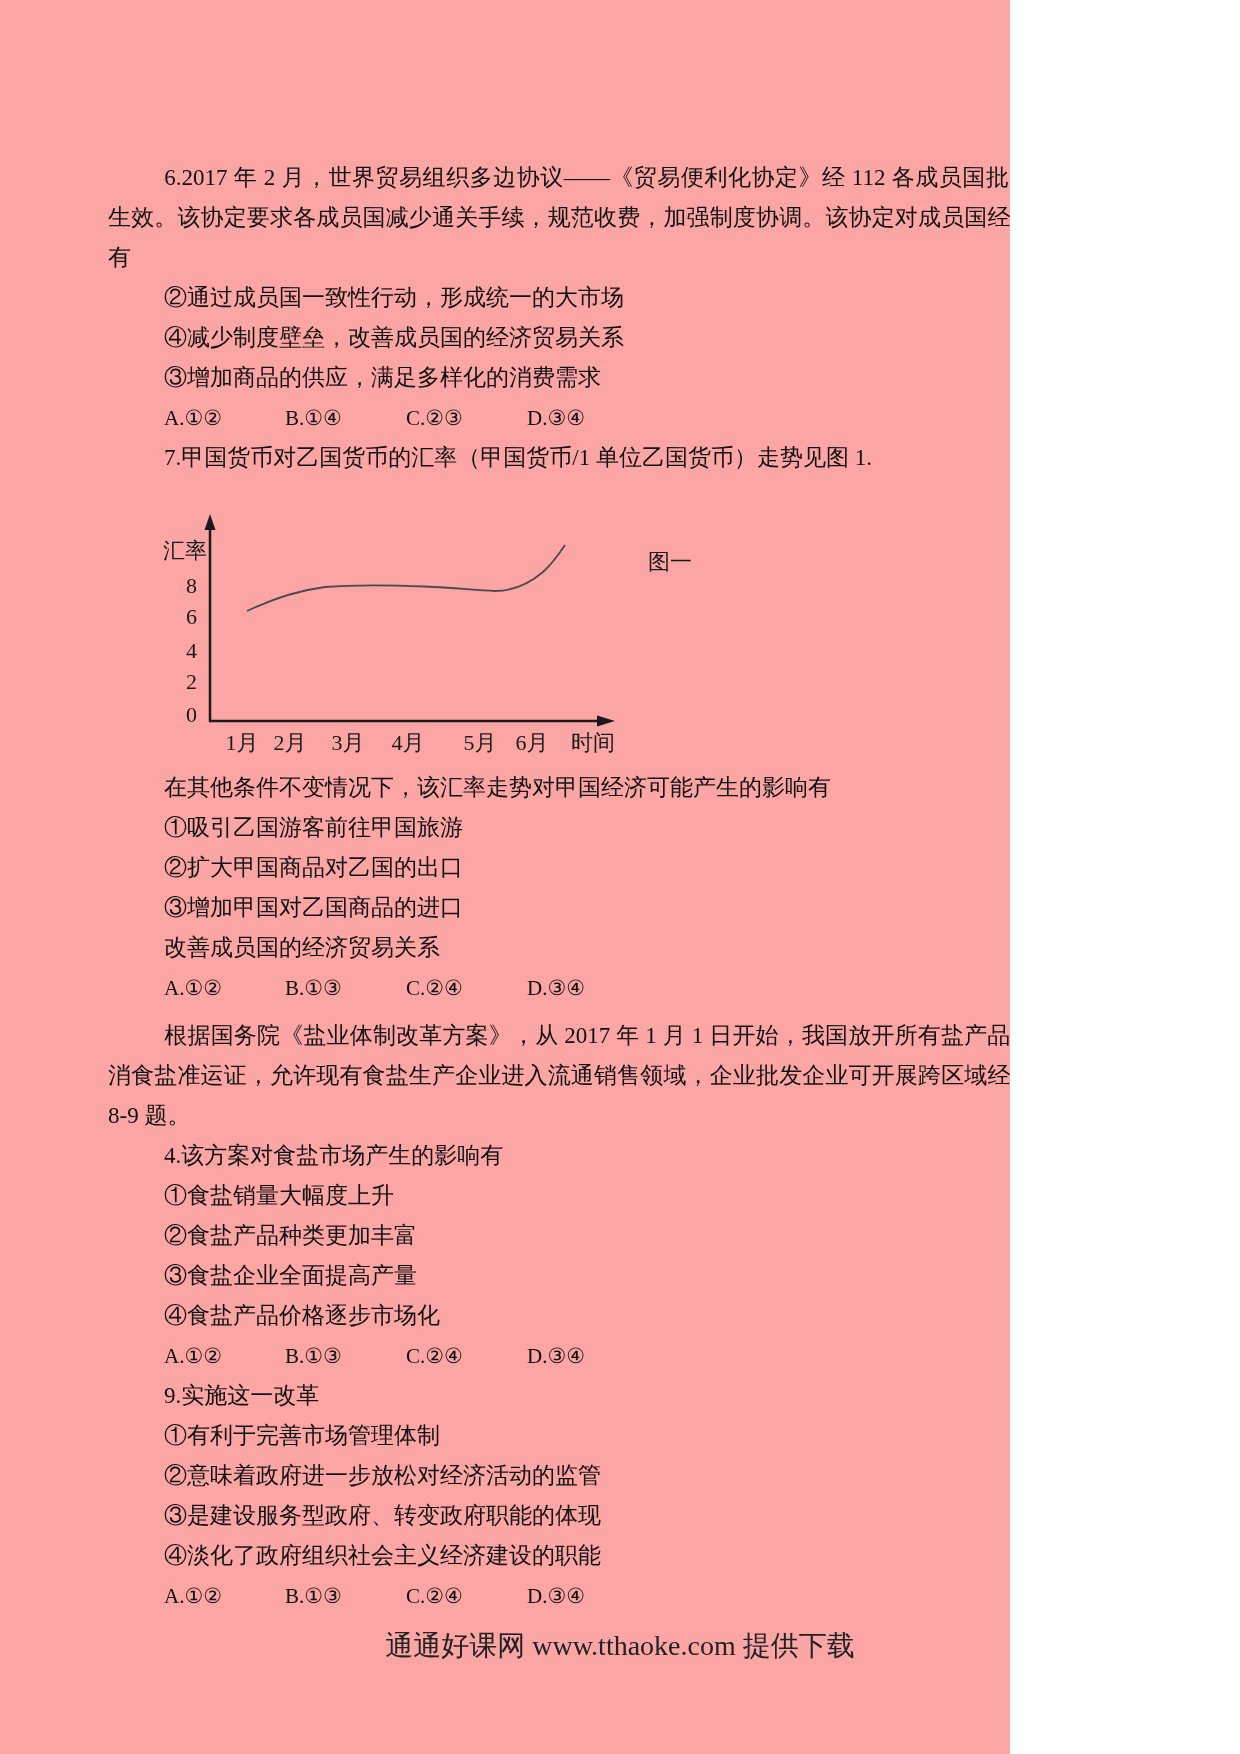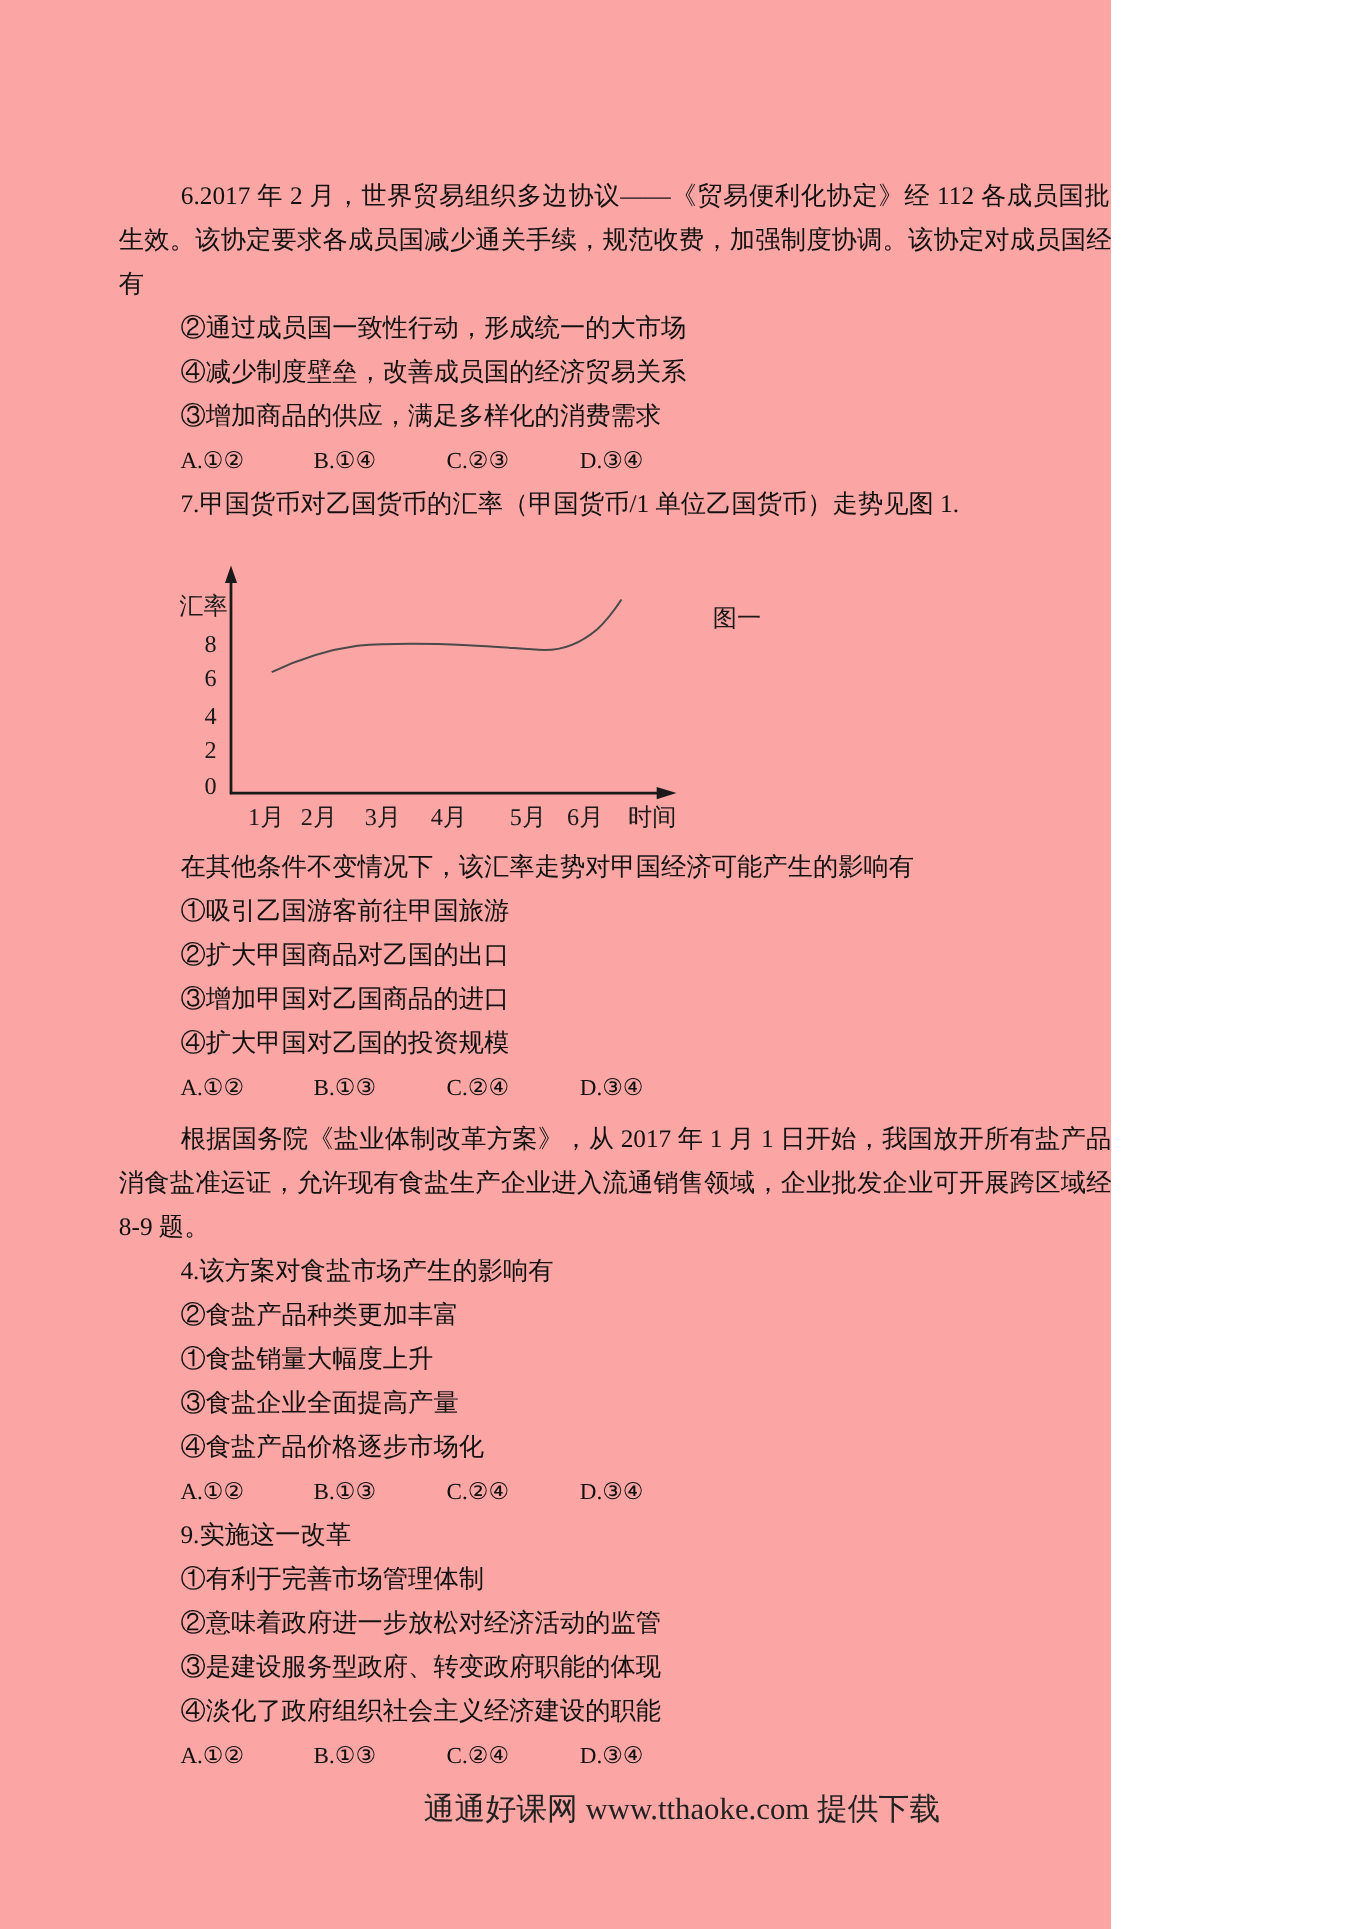--- a/index.html
+++ b/index.html
@@ -108,37 +108,37 @@
           <text x="448" y="272" text-anchor="middle" class="chart-text">时间</text>
 
           <text x="503" y="91" class="chart-text">图一</text>
         </svg>
       </div>
 
       <p class="opt q7-intro">在其他条件不变情况下，该汇率走势对甲国经济可能产生的影响有</p>
       <p class="opt">①吸引乙国游客前往甲国旅游</p>
       <p class="opt">②扩大甲国商品对乙国的出口</p>
       <p class="opt">③增加甲国对乙国商品的进口</p>
-      <p class="opt">④扩大甲国对乙国的投资规模</p>
+      <p class="opt">改善成员国的经济贸易关系</p>
       <div class="choices">
         <span>A.①②</span>
         <span>B.①③</span>
         <span>C.②④</span>
         <span>D.③④</span>
       </div>
     </section>
 
     <section class="passage-block">
       <p class="para indent">根据国务院《盐业体制改革方案》，从 2017 年 1 月 1 日开始，我国放开所有盐产品价格，取消食盐准运证，允许现有食盐生产企业进入流通销售领域，企业批发企业可开展跨区域经营。完成 8-9 题。</p>
     </section>
 
     <section>
       <p class="opt">4.该方案对食盐市场产生的影响有</p>
+      <p class="opt">①食盐销量大幅度上升</p>
       <p class="opt">②食盐产品种类更加丰富</p>
-      <p class="opt">①食盐销量大幅度上升</p>
       <p class="opt">③食盐企业全面提高产量</p>
       <p class="opt">④食盐产品价格逐步市场化</p>
       <div class="choices">
         <span>A.①②</span>
         <span>B.①③</span>
         <span>C.②④</span>
         <span>D.③④</span>
       </div>
     </section>
 

